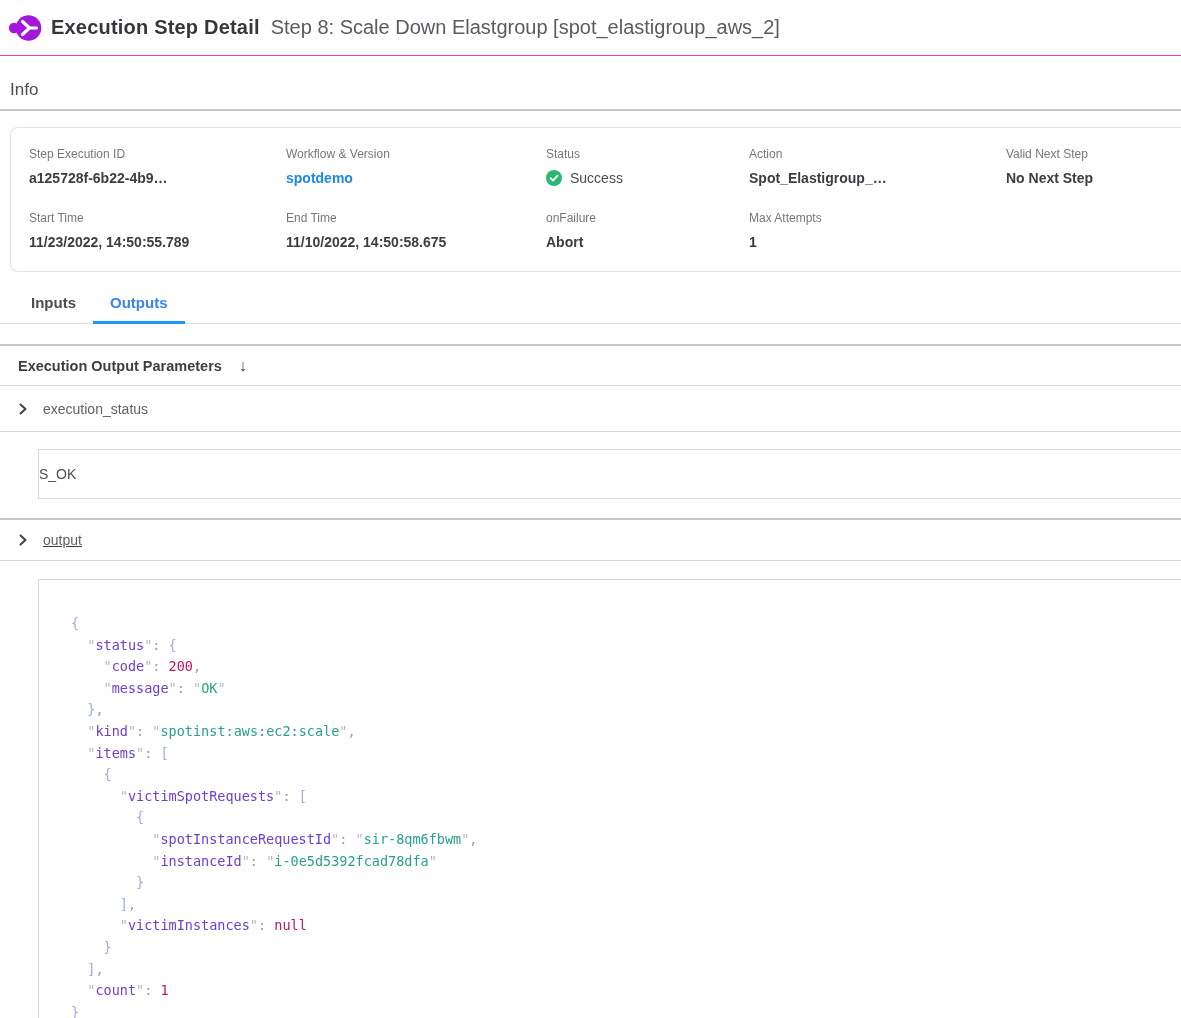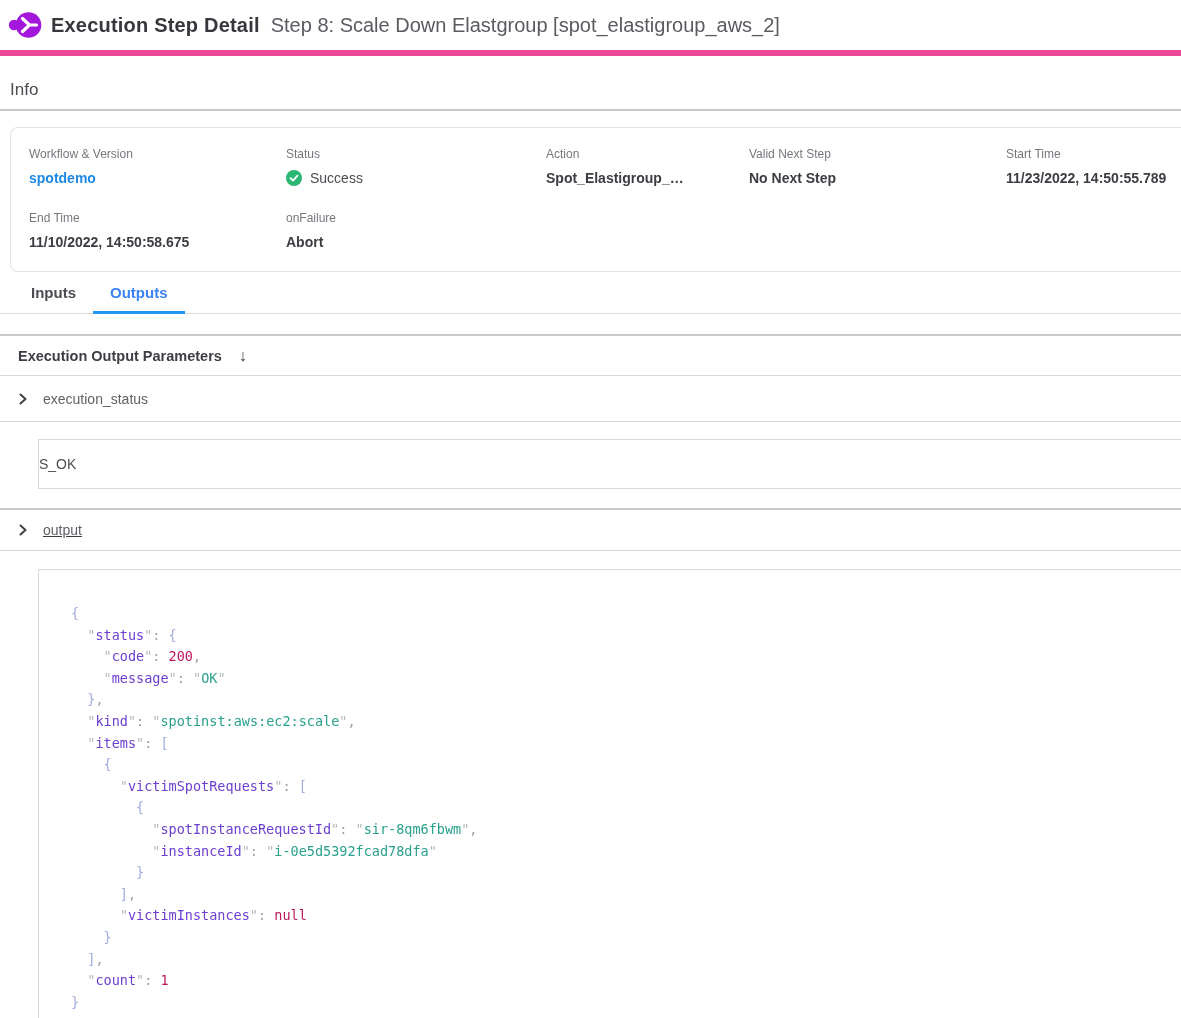--- a/index.html
+++ b/index.html
@@ -1,21 +1,21 @@
 <!DOCTYPE html>
 <html><head>
 <meta charset="utf-8">
 <style>
   * { margin:0; padding:0; box-sizing:border-box; }
   html,body { width:1181px; height:1018px; background:#fff; overflow:hidden;
     font-family:"Liberation Sans", sans-serif; color:#3b3d42; }
 
   
   .app-header { height:56px; display:flex; align-items:center; padding-left:8px;
-    border-bottom:6px solid #ec4899; }
+    border-bottom:1px solid #ec4899; }
   .logo { width:34px; height:32px; margin-right:9px; flex:0 0 auto; }
   .app-title { font-size:20px; font-weight:700; color:#35373c; letter-spacing:.2px; }
   .app-subtitle { font-size:20px; font-weight:400; color:#595b61; margin-left:11px; }
 
   
   .info-heading { padding:24px 8px 0 10px; font-size:17px; color:#4b4d52; }
   .divider { border:none; height:1px; background:#d8d8d8; }
   .divider.thick { height:2px; background:#c8c8c8; }
   .div-info { margin-top:9px; }
 
@@ -24,21 +24,21 @@
     border-radius:8px 0 0 8px; padding:19px 0 21px 18px;
     display:grid; grid-template-columns:257px 260px 203px 257px 1fr; row-gap:25px; }
   .field-label { font-size:12px; color:#75777d; margin-bottom:9px; }
   .field-value { font-size:14px; font-weight:700; color:#3b3d42; }
   .field-value.link { color:#1e88e5; font-weight:600; cursor:pointer; }
   .status-value { display:flex; align-items:center; gap:8px; font-size:14px;
     font-weight:400; color:#4b4d52; }
   .check-icon { width:16px; height:16px; flex:0 0 auto; }
 
   
-  .tabs { margin-top:12px; padding-left:14px; display:flex;
+  .tabs { margin-top:22px; padding-left:14px; display:flex;
     border-bottom:1px solid #dcdcdc; }
   .tab { padding:0 17px 10px; font-size:15px; font-weight:600; color:#4b4d52;
     cursor:pointer; border-bottom:3px solid transparent; margin-bottom:-1px; }
   .tab.active { color:#3b82f6; border-bottom-color:#2196f3;text-align:right; }
 
   .div-after-tabs { margin-top:20px; }
 
   
   .out-params-bar { padding:12px 0 11px 18px; display:flex; align-items:flex-end; gap:17px; }
   .out-params-title { font-size:14.5px; font-weight:700; color:#3c3e43; }
@@ -79,20 +79,24 @@
   </svg>
   <span class="app-title">Execution Step Detail</span>
   <span class="app-subtitle">Step 8: Scale Down Elastgroup [spot_elastigroup_aws_2]</span>
 </div>
 
 <div class="info-heading">Info</div>
 <hr class="divider thick div-info">
 
 <div class="info-card">
   <div>
+    <div class="field-label">Step Execution ID</div>
+    <div class="field-value">a125728f-6b22-4b9…</div>
+  </div>
+  <div>
     <div class="field-label">Workflow &amp; Version</div>
     <div class="field-value link">spotdemo</div>
   </div>
   <div>
     <div class="field-label">Status</div>
     <div class="status-value">
       <svg class="check-icon" viewBox="0 0 16 16">
         <circle cx="8" cy="8" r="8" fill="#2bb673"></circle>
         <path d="M4.5 8.2 L7 10.6 L11.5 5.6" fill="none" stroke="#ffffff" stroke-width="1.8" stroke-linecap="round" stroke-linejoin="round"></path>
       </svg>
@@ -111,20 +115,24 @@
     <div class="field-label">Start Time</div>
     <div class="field-value">11/23/2022, 14:50:55.789</div>
   </div>
   <div>
     <div class="field-label">End Time</div>
     <div class="field-value">11/10/2022, 14:50:58.675</div>
   </div>
   <div>
     <div class="field-label">onFailure</div>
     <div class="field-value">Abort</div>
+  </div>
+  <div>
+    <div class="field-label">Max Attempts</div>
+    <div class="field-value">1</div>
   </div>
 </div>
 
 <div class="tabs">
   <div class="tab">Inputs</div>
   <div class="tab active">Outputs</div>
 </div>
 
 <hr class="divider thick div-after-tabs">
 

